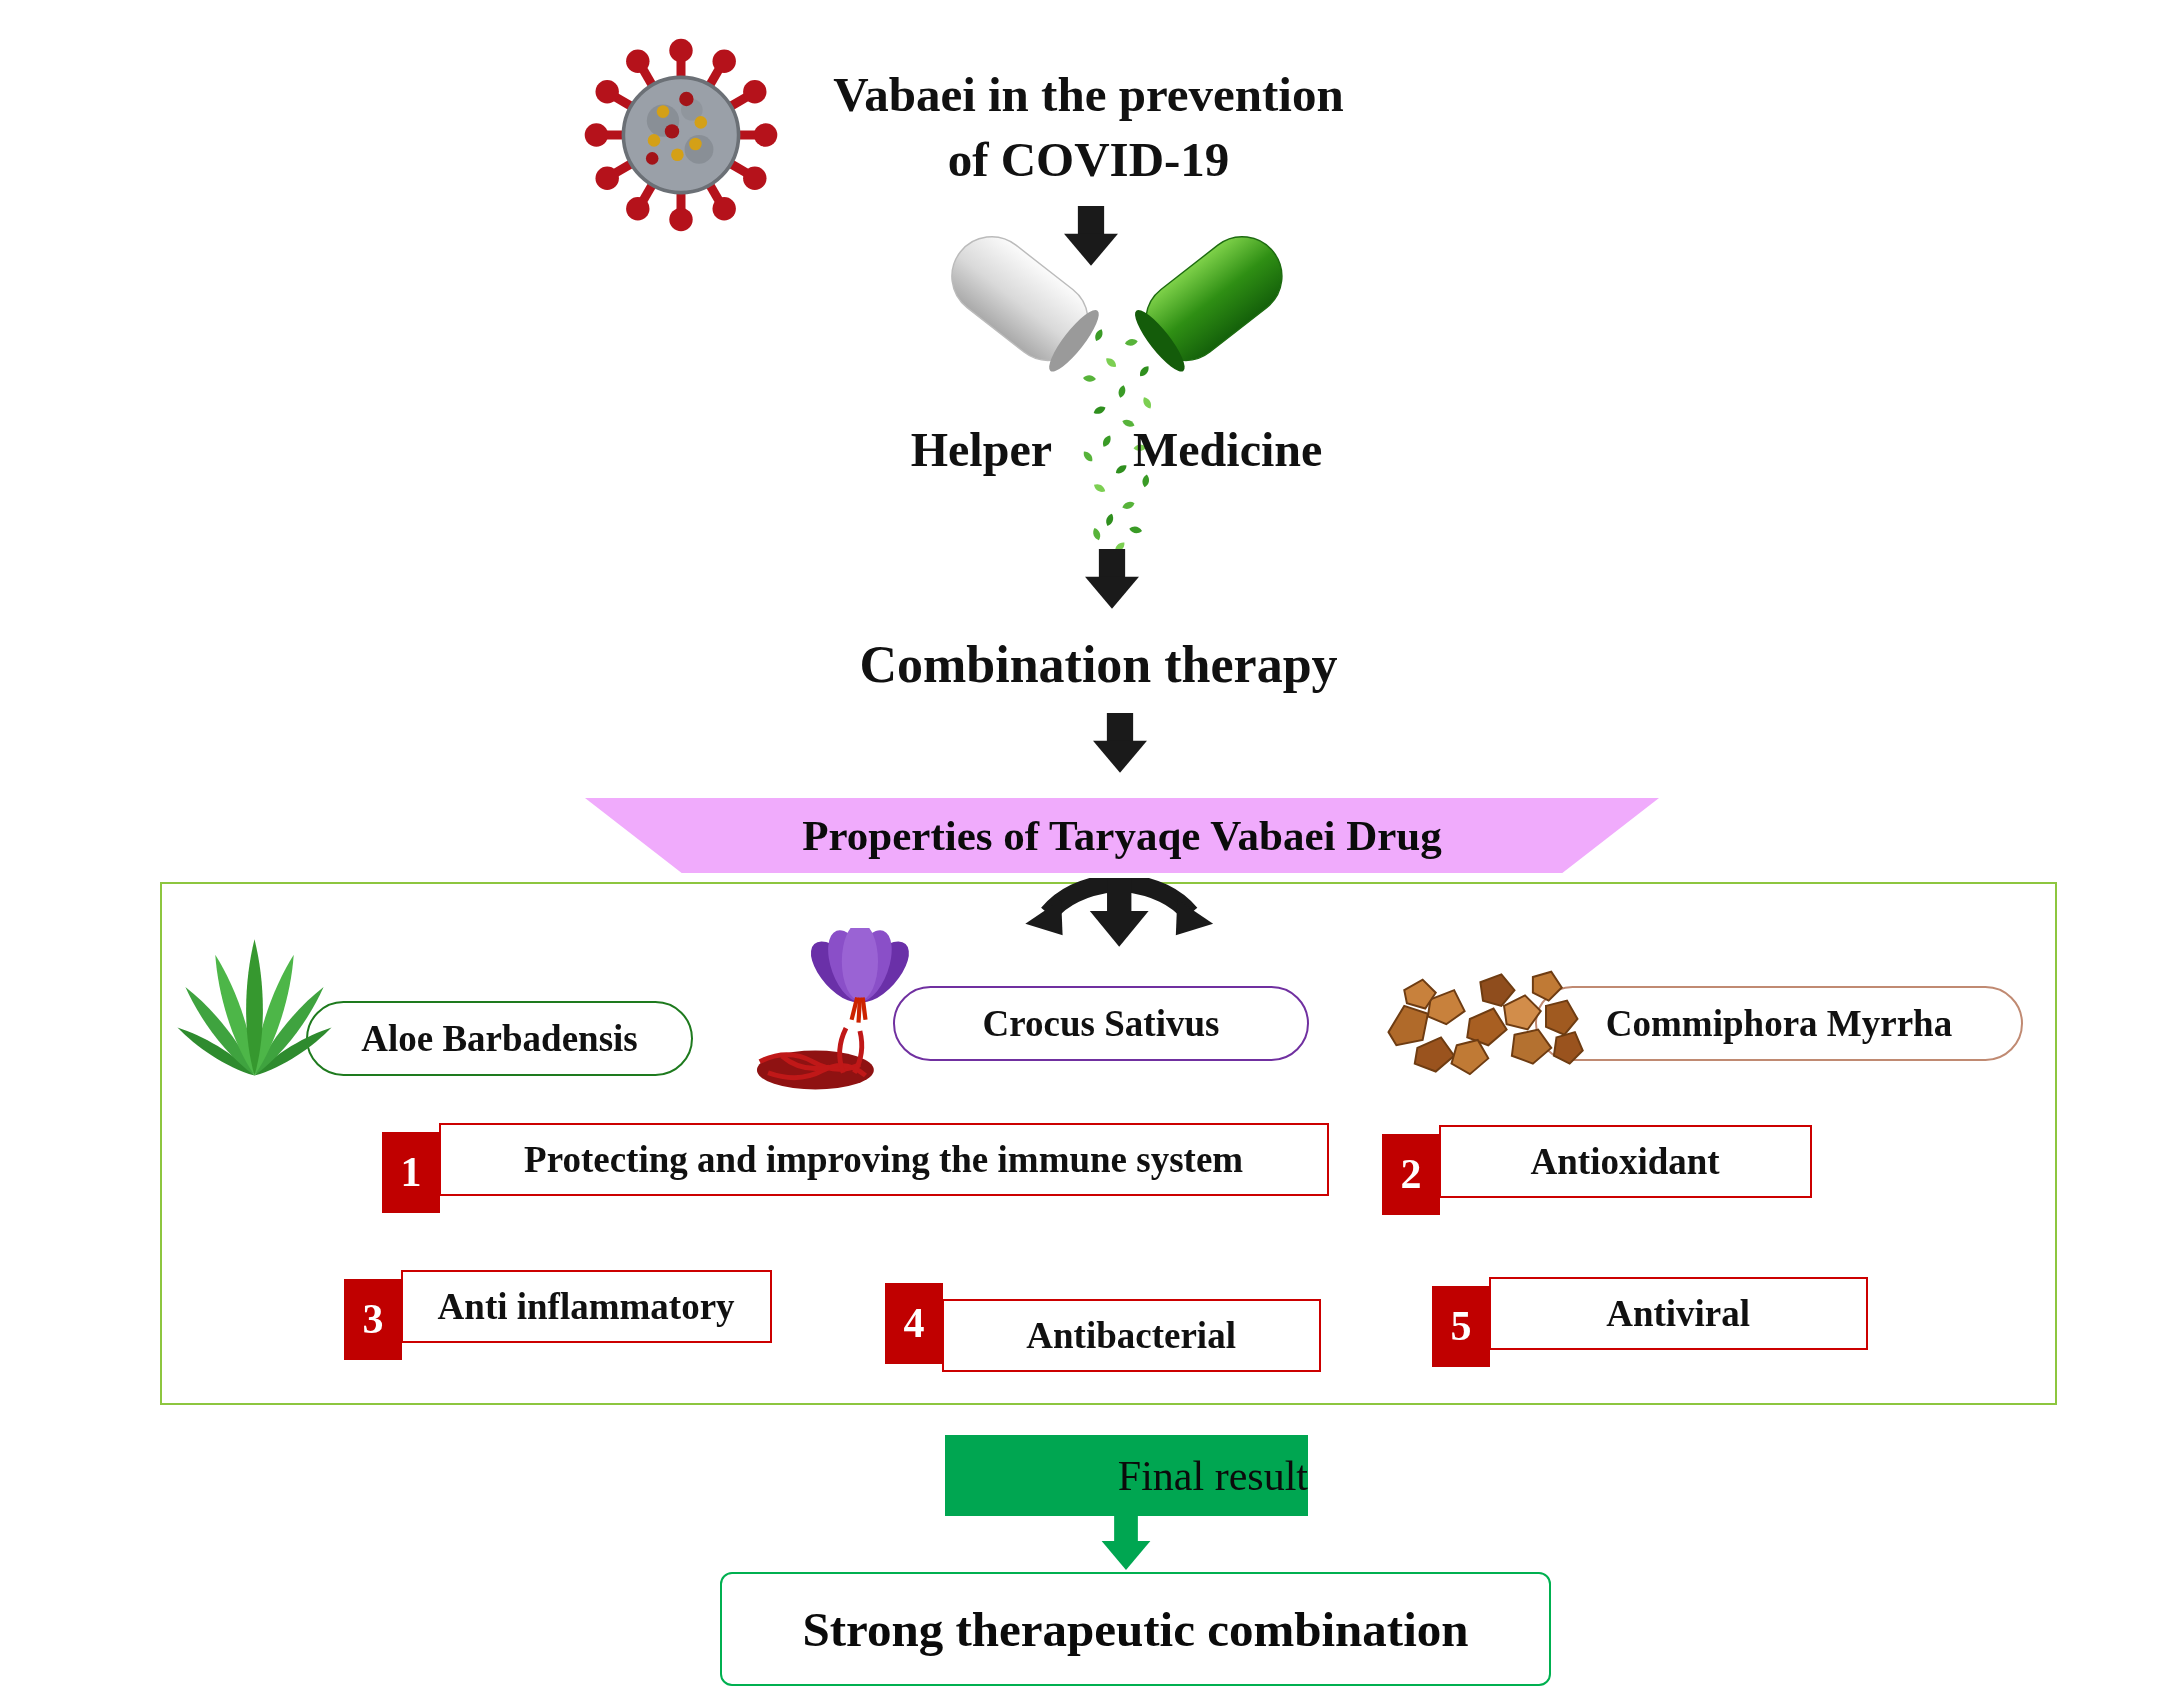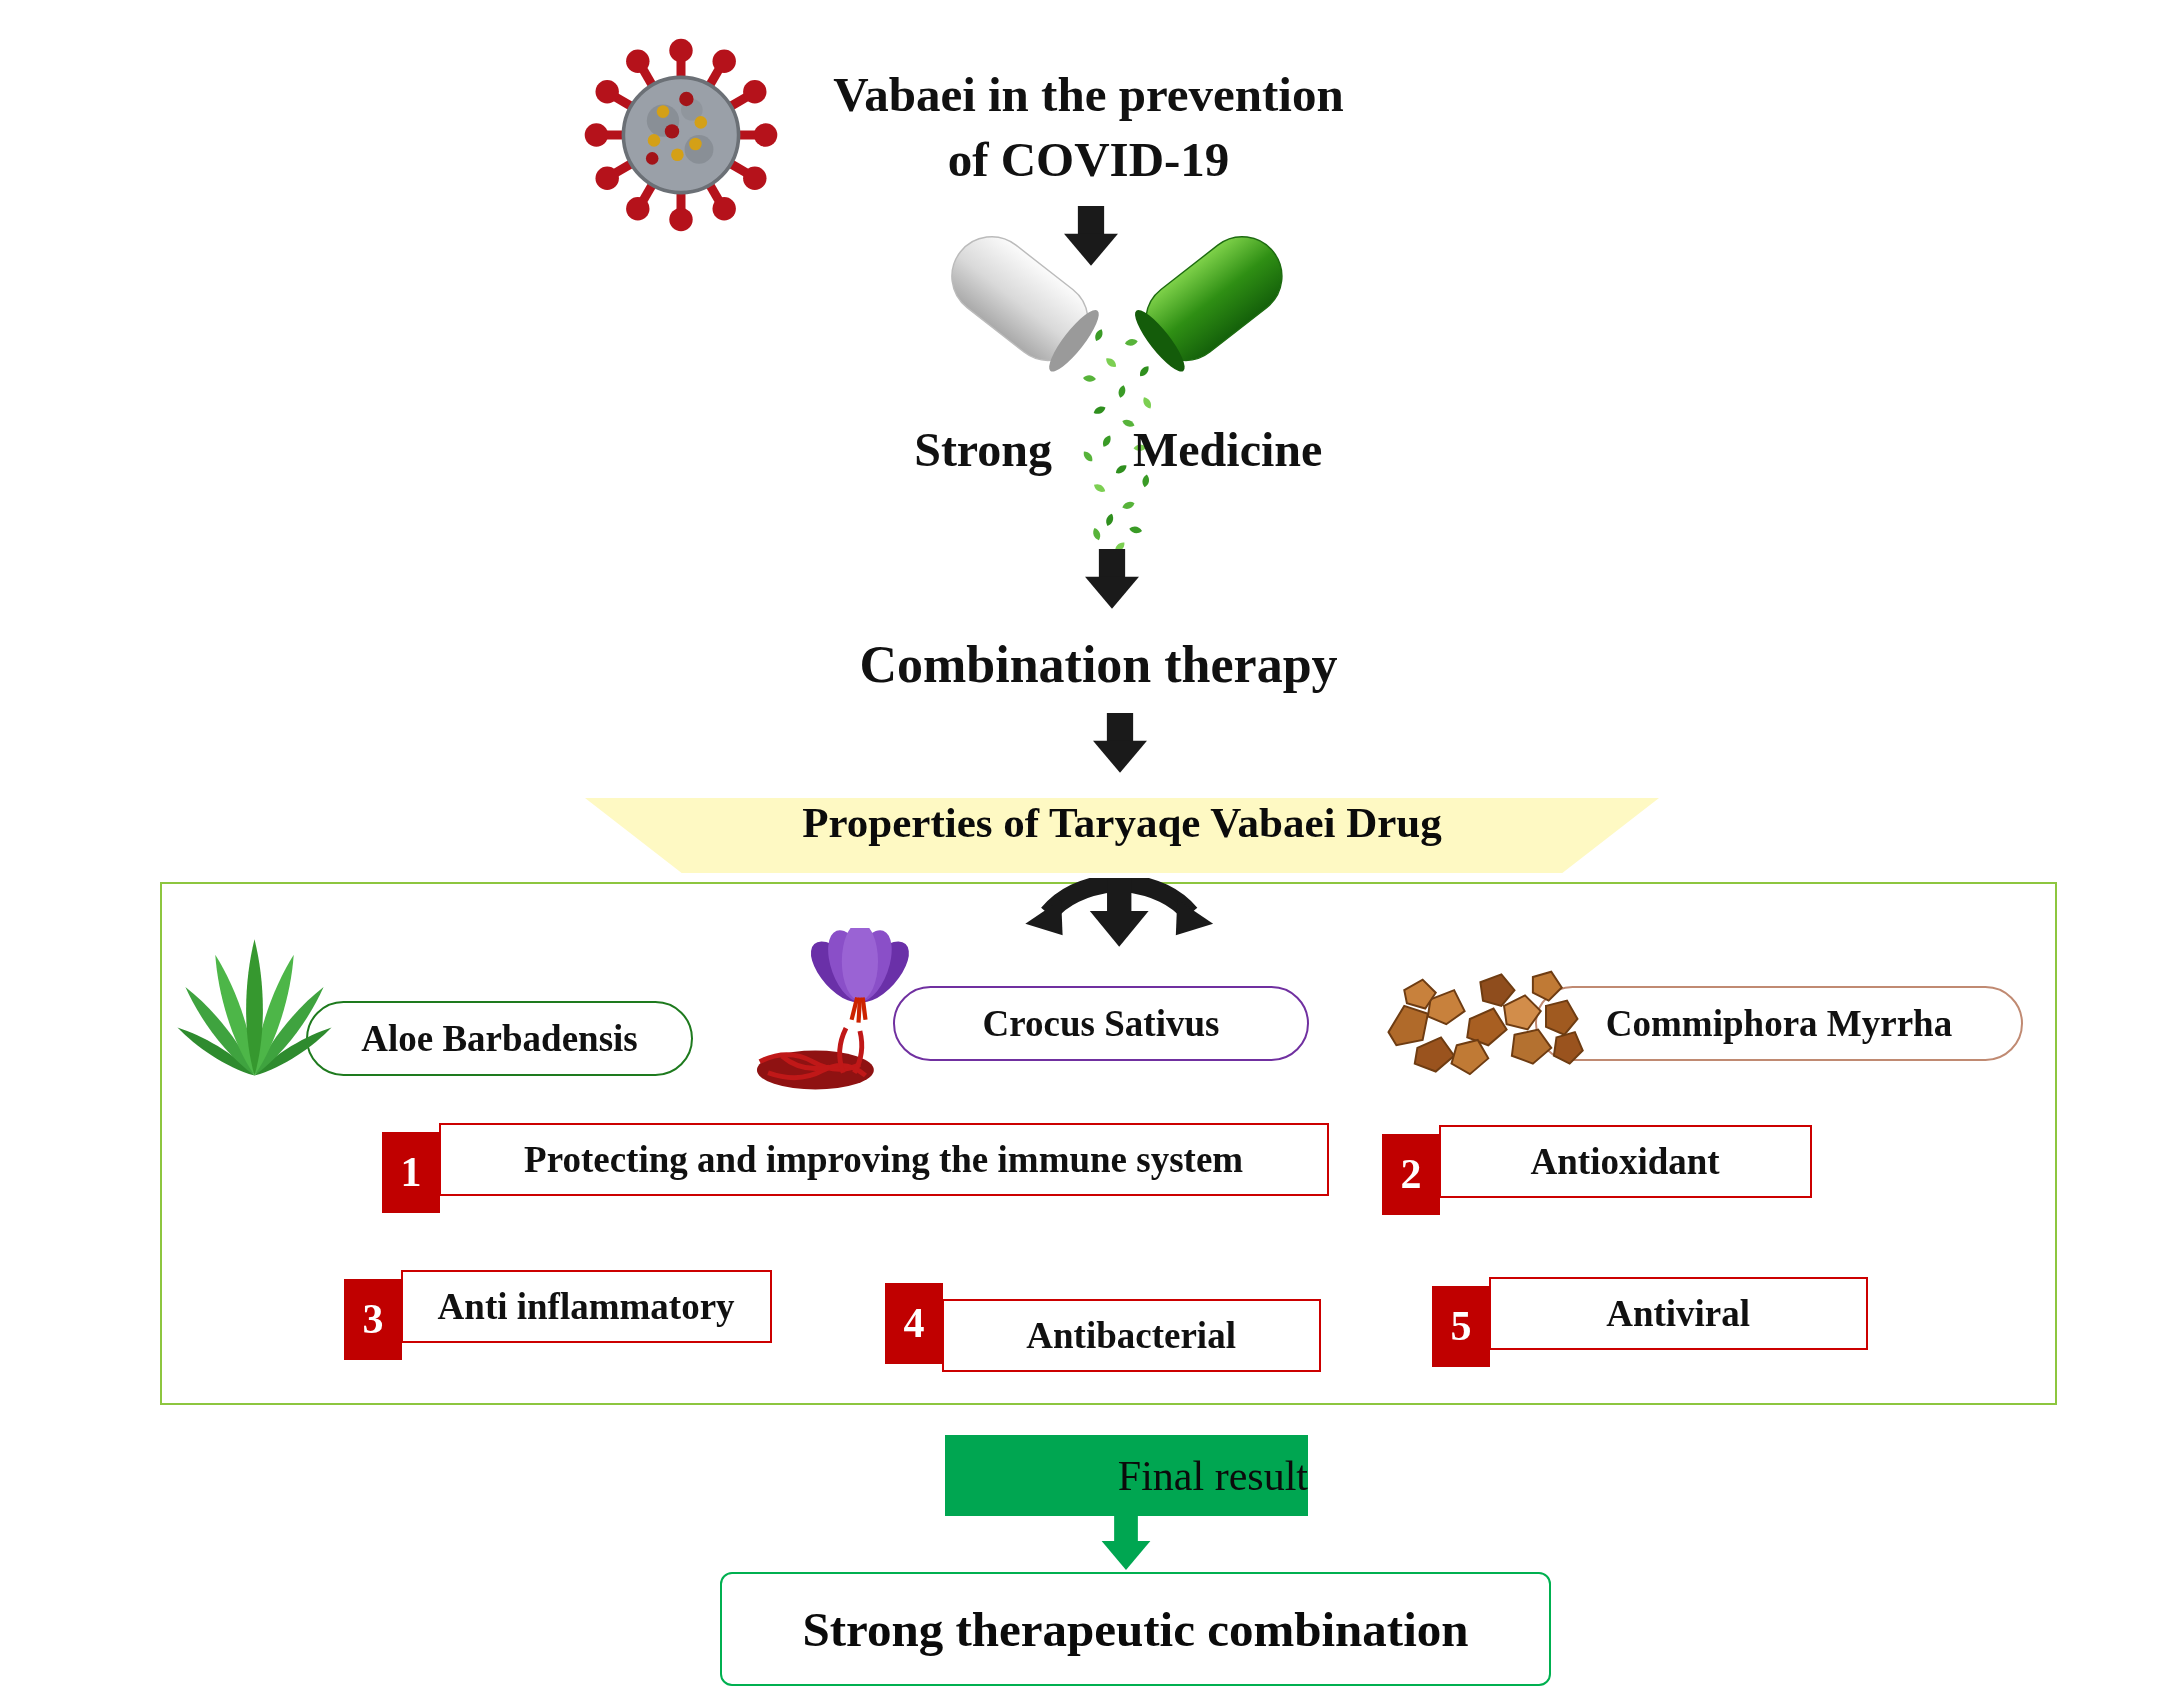--- a/index.html
+++ b/index.html
@@ -16,23 +16,23 @@
   .down-arrow{width:66px;height:62px;}
 
   
   .word-left{left:798px;top:422px;width:254px;font-size:48px;font-weight:bold;text-align:right;}
   .word-right{left:1133px;top:422px;width:317px;font-size:48px;font-weight:bold;text-align:left;}
 
   .combo{left:731px;top:635px;width:735px;font-size:52px;font-weight:bold;text-align:center;}
 
   
   .banner{
-    left:585px;top:798px;width:1074px;height:75px;background:#fef9c3;
+    left:585px;top:798px;width:1074px;height:75px;background:#f0abfc;
     clip-path:polygon(0 0,100% 0,91% 100%,9% 100%);
-    display:flex;justify-content:center;
+    display:flex;align-items:center;justify-content:center;
     font-size:43px;font-weight:bold;color:#0b0b0b;z-index:3;
   }
 
   
   .big-box{left:160px;top:882px;width:1893px;height:519px;border:2.2px solid #8dc63f;background:#ffffff;}
 
   
   .pill{height:71px;border-radius:43px;background:#ffffff;display:flex;align-items:center;justify-content:center;
         font-size:37px;font-weight:bold;z-index:1;}
   .pill-aloe{left:306px;top:1001px;width:383px;border:2.9px solid #1e7a1e;}
@@ -165,21 +165,21 @@
       <use href="#leaf" transform="translate(320,352) rotate(10)" fill="#3a9b26"></use>
       <use href="#leaf" transform="translate(256,362) rotate(120)" fill="#7ccf52"></use>
       <use href="#leaf" transform="translate(296,386) rotate(70)" fill="#57b33a"></use>
       <use href="#leaf" transform="translate(270,406) rotate(20)" fill="#2f8f1e"></use>
       <use href="#leaf" transform="translate(306,420) rotate(100)" fill="#3a9b26"></use>
       <use href="#leaf" transform="translate(252,426) rotate(160)" fill="#57b33a"></use>
       <use href="#leaf" transform="translate(284,444) rotate(45)" fill="#7ccf52"></use>
     </g>
   </svg>
 
-  <div class="abs word-left">Strong</div>
+  <div class="abs word-left">Helper</div>
   <div class="abs word-right">Medicine</div>
 
   <svg class="abs down-arrow" style="left:1079px;top:549px;z-index:4;" viewBox="0 0 90 85">
     <rect x="27" y="0" width="36" height="40" fill="#1a1a1a"></rect>
     <polygon points="8,38 82,38 45,82" fill="#1a1a1a"></polygon>
   </svg>
 
   <div class="abs combo">Combination therapy</div>
 
   <svg class="abs down-arrow" style="left:1087px;top:713px;z-index:4;" viewBox="0 0 90 85">

